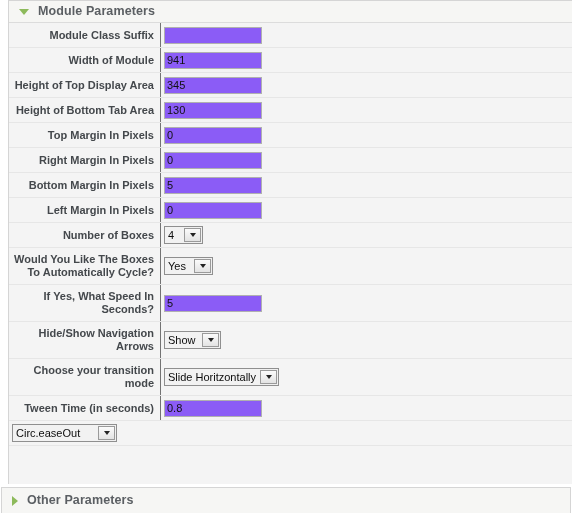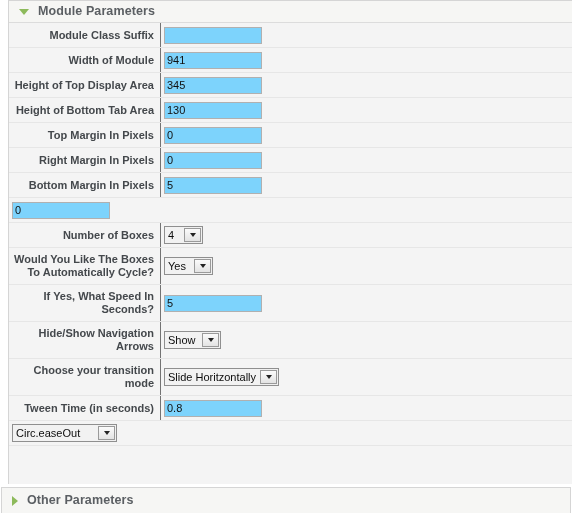--- a/index.html
+++ b/index.html
@@ -113,21 +113,21 @@
     display: flex;
     align-items: center;
   }
 
   
   input.txt {
     width: 98px;
     height: 17px;
     box-sizing: border-box;
     border: 1px solid #b0b0b0;
-    background: #7dd3fc;
+    background: #8b5cf6;
     font-family: "Liberation Sans", sans-serif;
     font-size: 11px;
     color: #111;
     padding: 1px 2px;
     outline: none;
     border-radius: 0;
   }
 
   .sel {
     display: inline-flex;
@@ -232,20 +232,23 @@
       </div>
       <div class="row">
         <div class="cell-label">
           <span>Bottom Margin In Pixels</span>
         </div>
         <div class="cell-field">
           <input type="text" class="txt" value="5" placeholder="" style="">
         </div>
       </div>
       <div class="row">
+        <div class="cell-label">
+          <span>Left Margin In Pixels</span>
+        </div>
         <div class="cell-field">
           <input type="text" class="txt" value="0" placeholder="" style="">
         </div>
       </div>
       <div class="row">
         <div class="cell-label">
           <span>Number of Boxes</span>
         </div>
         <div class="cell-field">
           <div class="sel sel-w-num">

